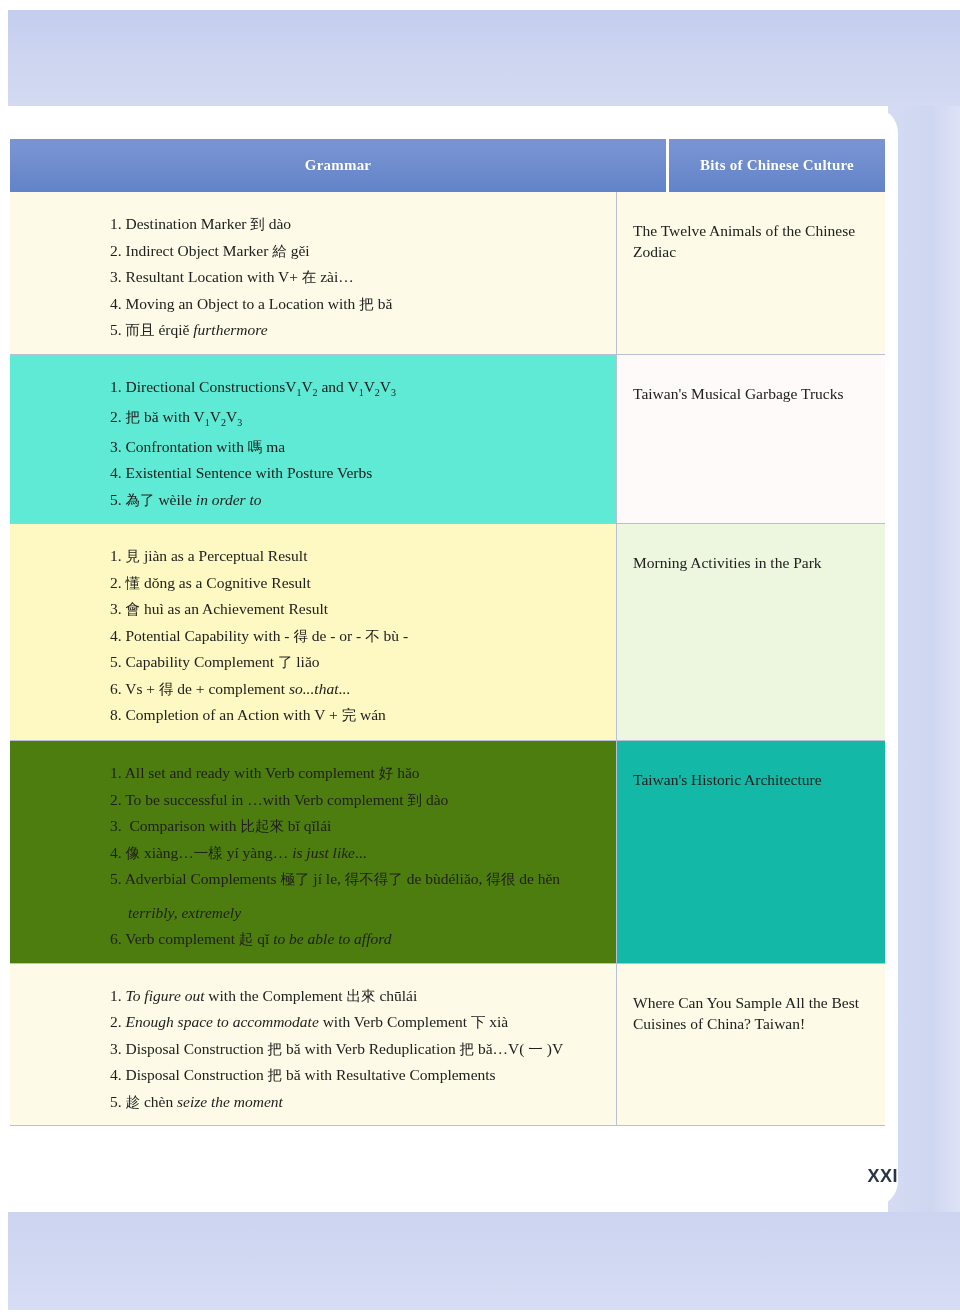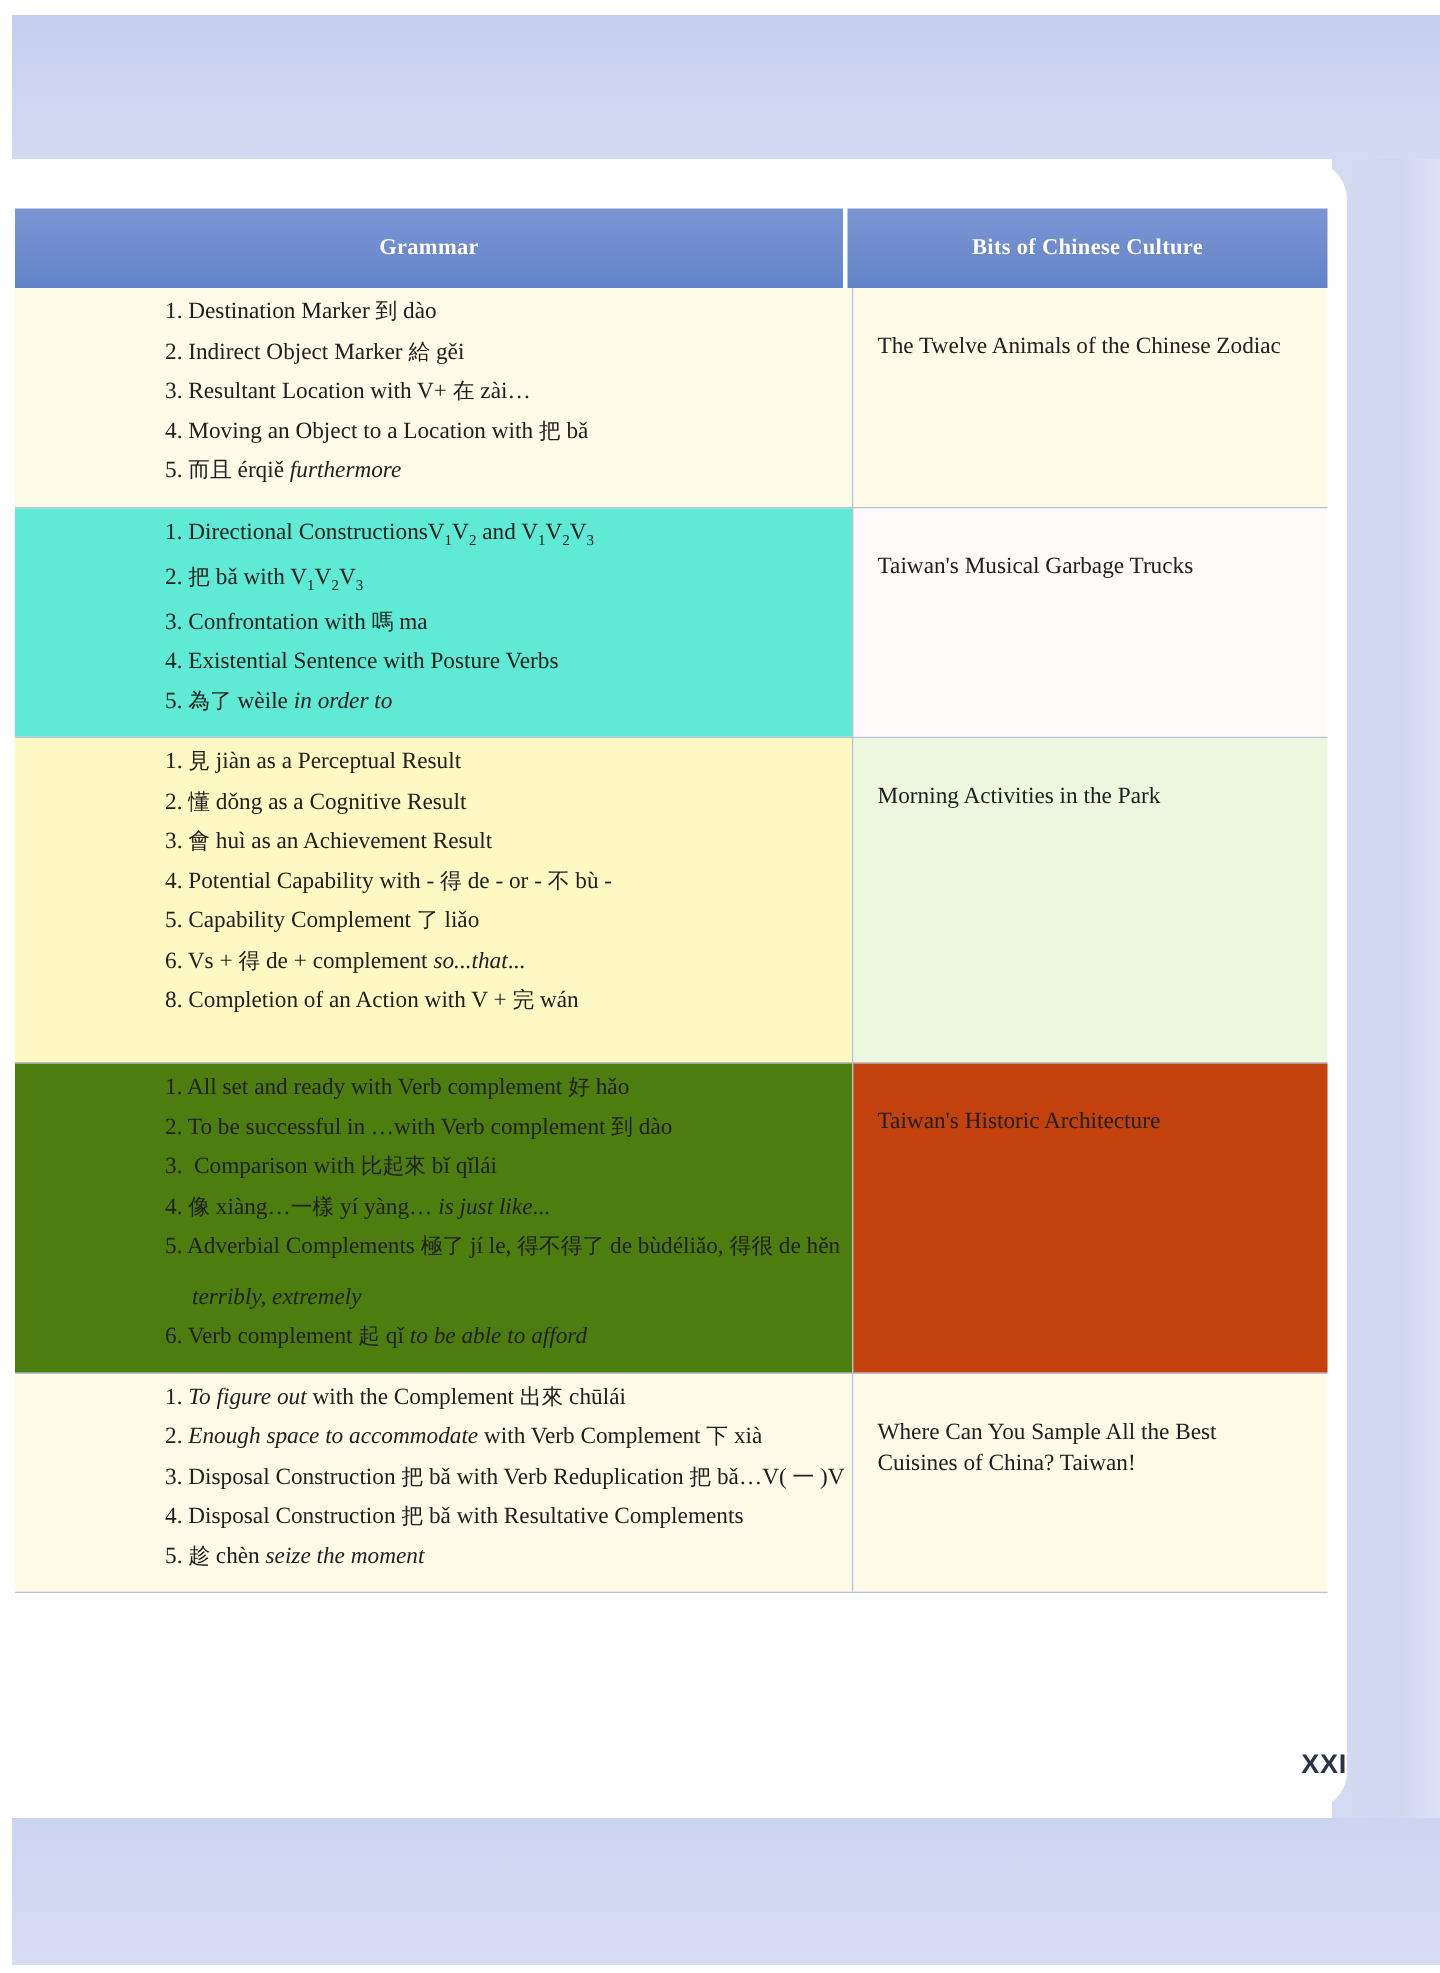--- a/index.html
+++ b/index.html
@@ -76,51 +76,51 @@
     background: linear-gradient(180deg, #7a95d4 0%, #6e8ccd 55%, #6183c9 100%);
     color: #ffffff;
     font-weight: bold;
     font-size: 15px;
     display: flex;
     align-items: center;
     justify-content: center;
     letter-spacing: 0.2px;
     text-shadow: 0 0 1px rgba(0,0,0,.15);
   }
-  .th-grammar { width: 552px; }
+  .th-grammar { width: 656px; }
   .th-gap { width: 3px; background: #ffffff; }
   .th-culture { flex: 1; }
 
   .row {
     display: flex;
     border-bottom: 1px solid #b9bfd4;
     position: relative;
   }
   .row:first-of-type { border-top: none; }
   .cell-left {
-    width: 559px;
+    width: 607px;
     box-sizing: border-box;
-    padding: 8px 18px 16px 100px;
+    padding: 24px 18px 16px 100px;
     border-right: 1px solid #b9c1d8;
   }
   .cell-right {
     flex: 1;
     box-sizing: border-box;
     padding: 28px 18px 16px 16px;
   }
 
   
   .tint-cream  .cell-left { background: #fdfbe8; }
   .tint-cream  .cell-right { background: #fdfbe8; }
   .tint-pink   .cell-left { background: #5eead4; }
   .tint-pink   .cell-right { background: #fdfaf9; }
   .tint-green  .cell-left { background: #fef9c3; }
   .tint-green  .cell-right { background: #edf7e0; }
   .tint-lav    .cell-left { background: #4d7c0f; }
-  .tint-lav    .cell-right { background: #c2410c; }
+  .tint-lav    .cell-right { background: #14b8a6; }
 
   .item {
     font-size: 15.5px;
     line-height: 1.0;
     color: #20201e;
     margin: 0 0 11px 0;
     white-space: nowrap;
   }
   .item:last-child { margin-bottom: 0; }
   .item .cont {

